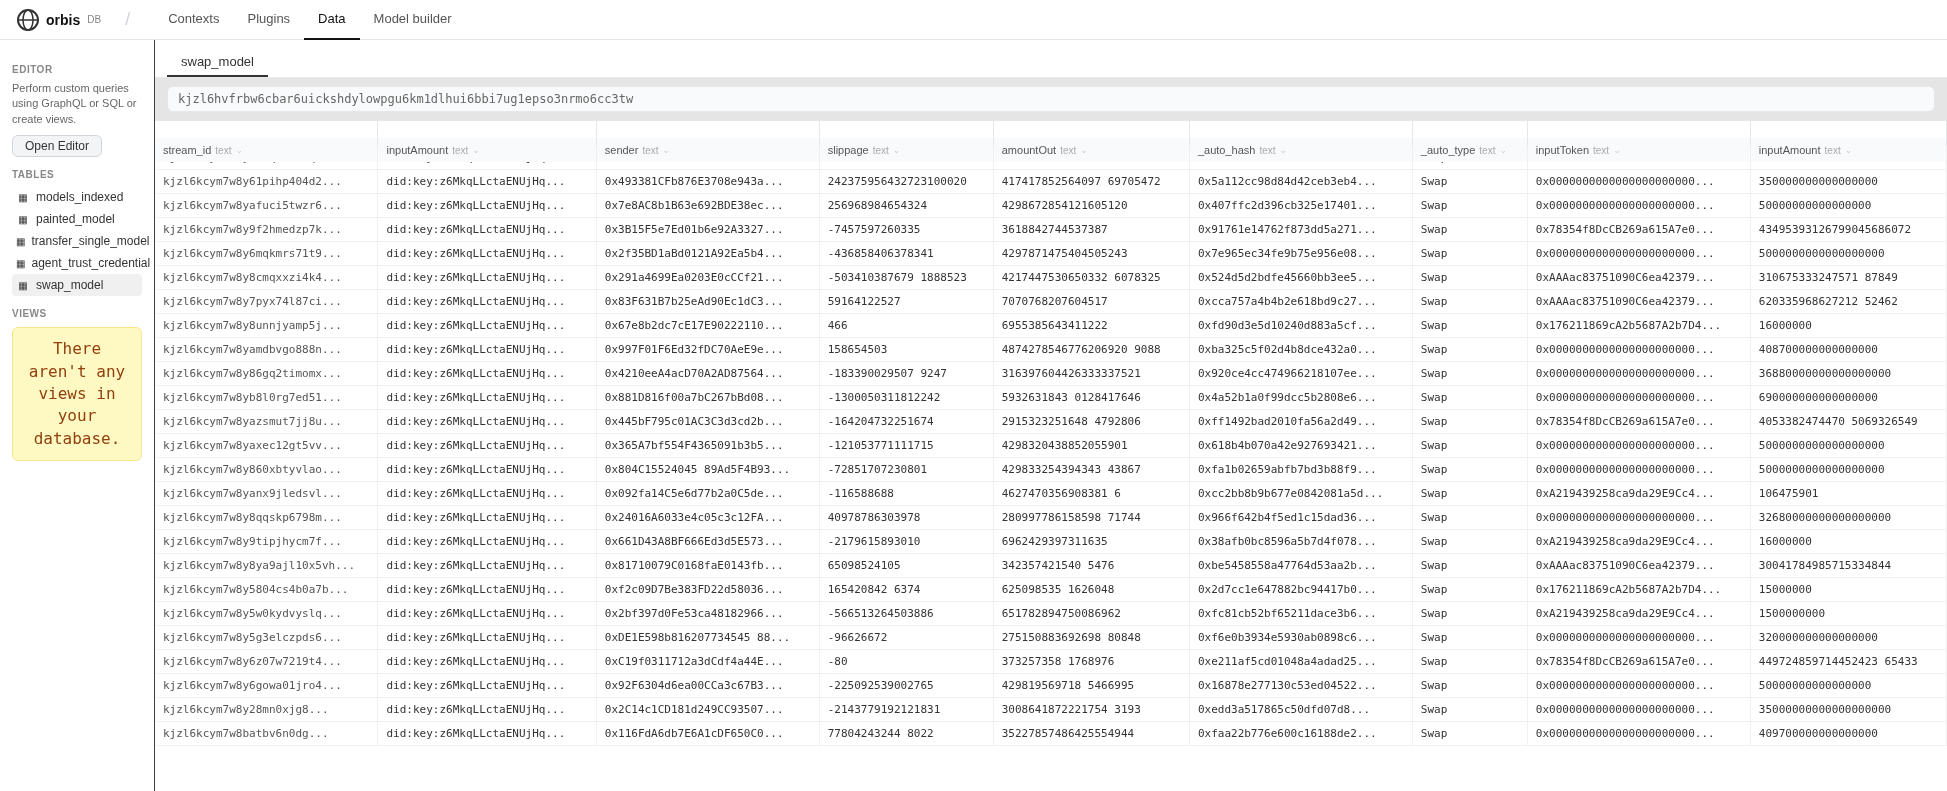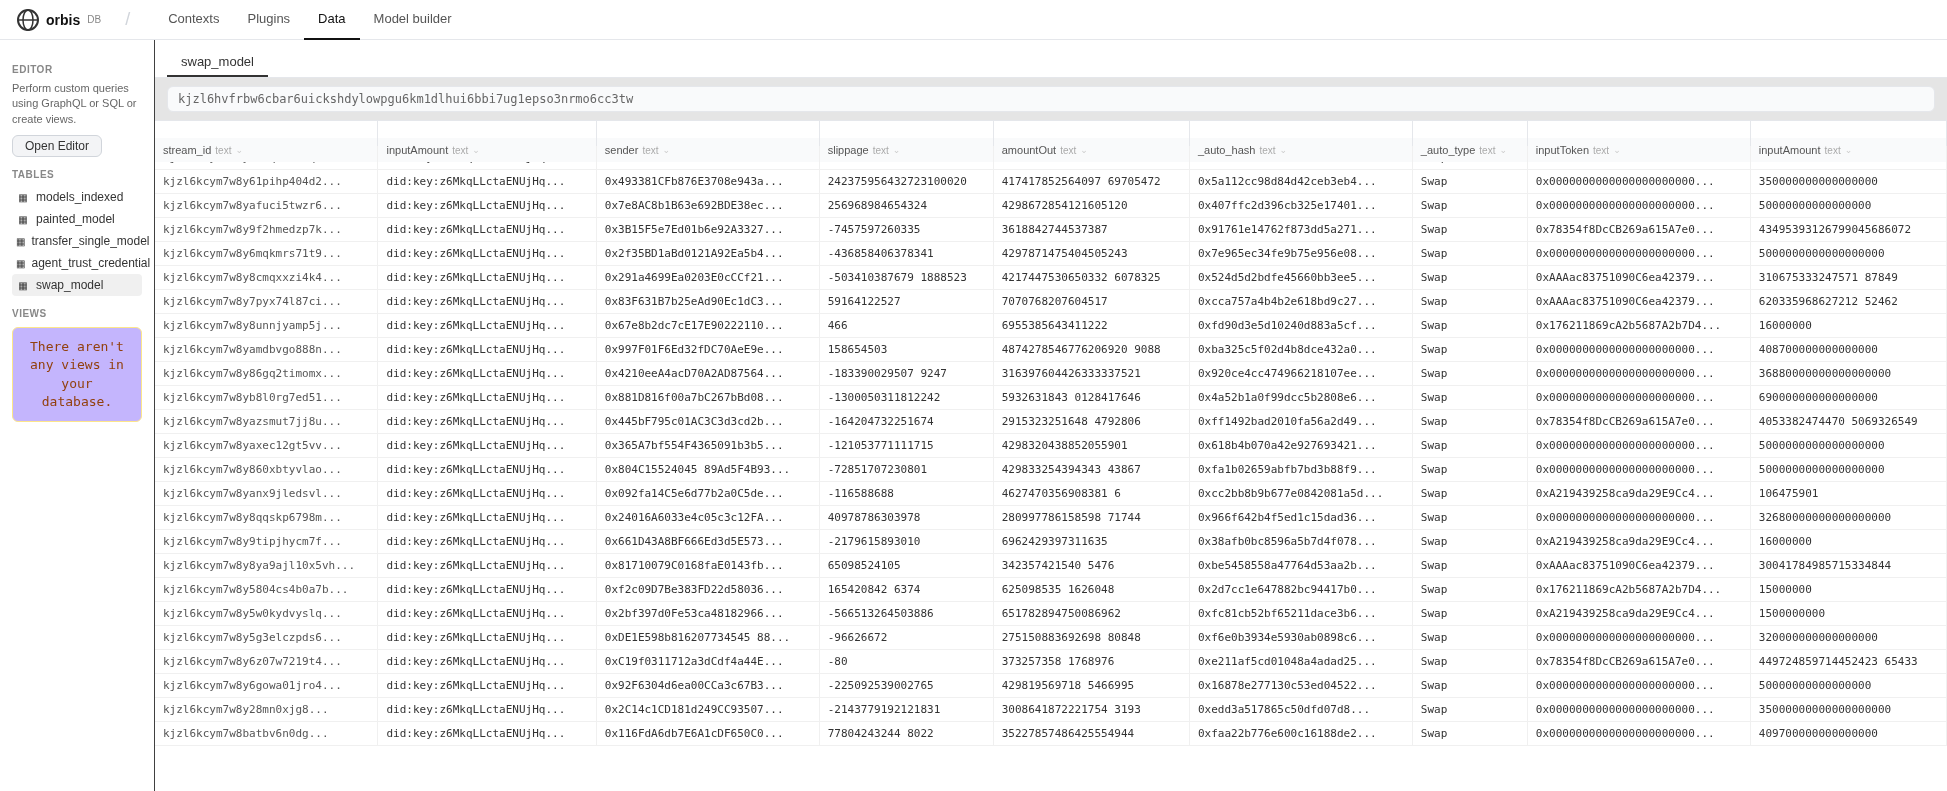--- a/index.html
+++ b/index.html
@@ -27,21 +27,21 @@
     .sidebar { width: 155px; border-right: 1px solid #404040; padding: 12px; background: #fff; overflow-y: auto; flex-shrink: 0; }
     .sidebar-section-title { font-size: 10px; font-weight: 700; color: #888; text-transform: uppercase; letter-spacing: 0.05em; margin: 12px 0 6px; }
     .editor-desc { font-size: 11px; color: #666; line-height: 1.4; margin-bottom: 8px; }
     .open-editor-btn {
       background: #f3f4f6; border: 1px solid #d1d5db; border-radius: 6px; padding: 3px 12px;
       font-size: 12px; color: #333; cursor: pointer; display: block; text-align: center; margin-bottom: 12px;
     }
     .table-item { display: flex; align-items: center; gap: 6px; padding: 4px 4px; font-size: 12px; color: #333; cursor: pointer; border-radius: 4px; }
     .table-item.active { background: #f0f0f0; }
     .table-icon { width: 14px; height: 14px; display: inline-flex; align-items: center; justify-content: center; font-size: 10px; }
-    .views-empty { background: #c4b5fd; border: 1px solid #fde68a; border-radius: 6px; padding: 10px 12px; font-size: 13px; color: #92400e; text-align: center; line-height: 1.4; margin-top: 8px; font-family: monospace; }
+    .views-empty { background: #fef9c3; border: 1px solid #fde68a; border-radius: 6px; padding: 10px 12px; font-size: 16px; color: #92400e; text-align: center; line-height: 1.4; margin-top: 8px; font-family: monospace; }
 
     
     .content { flex: 1; display: flex; flex-direction: column; overflow: hidden; }
 
     
     .tab-bar { display: flex; align-items: center; padding: 8px 12px 0; border-bottom: 1px solid #e5e7eb; background: #fff; }
     .tab { padding: 6px 14px; font-size: 13px; font-weight: 500; color: #333; border-bottom: 2px solid #333; cursor: pointer; }
     .query-bar { display: flex; align-items: center; padding: 8px 12px; border-bottom: 1px solid #e5e7eb; background: #e5e5e5; }
     .query-input {
       flex: 1; border: 1px solid #e5e7eb; border-radius: 6px; padding: 5px 10px;

